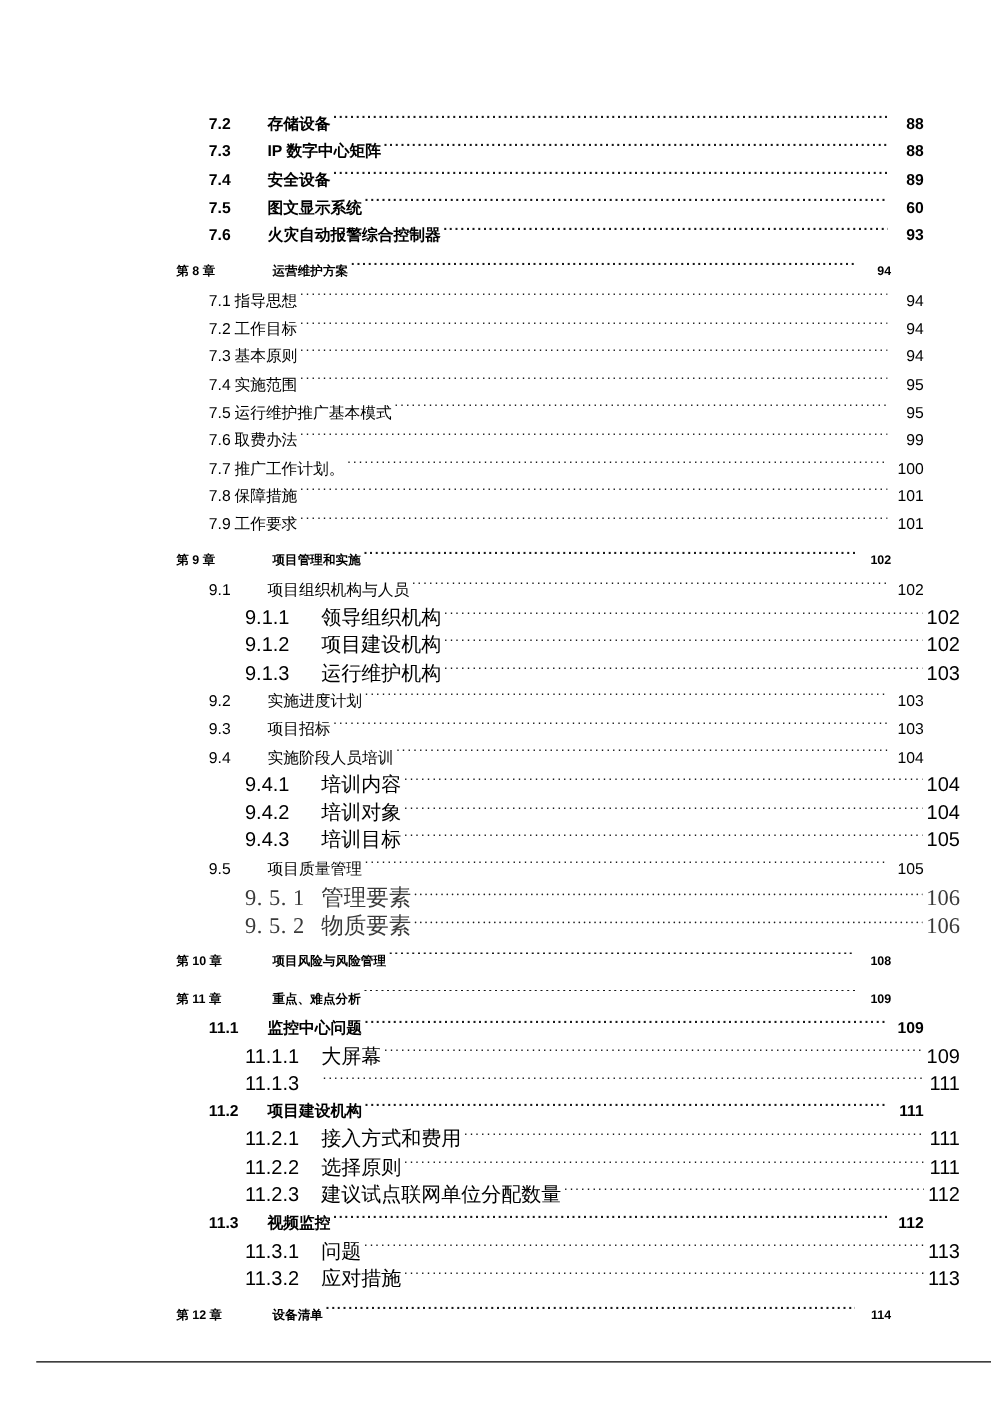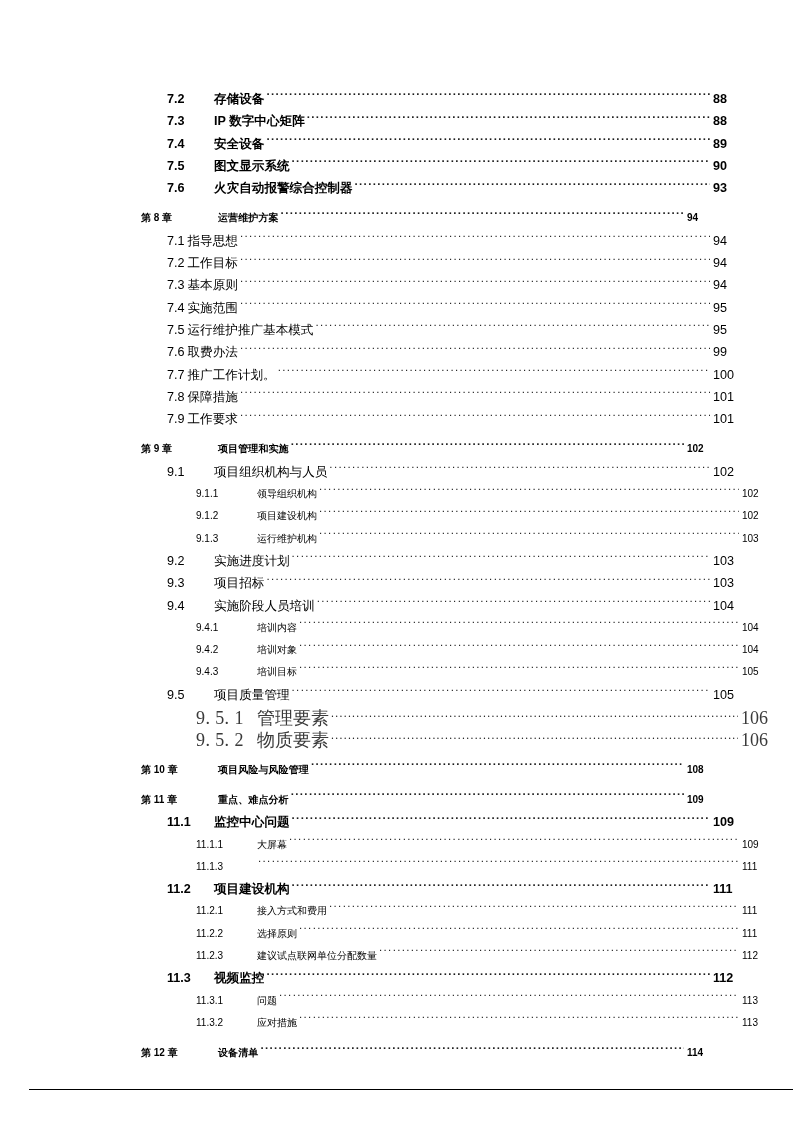--- a/index.html
+++ b/index.html
@@ -69,21 +69,21 @@
     left: 0;
     bottom: 0.02em;
     letter-spacing: 1.35px;
     font-size: 11.5px;
     color: #1a1a1a;
     white-space: nowrap;
   }
 
   .pg {
     flex: 0 0 auto;
-    text-align: left;
+    text-align: right;
     min-width: 26px;
     padding-left: 2px;
   }
 
   
 
   
   .lvl-ch {
     font-weight: bold;
     font-size: 10px;
@@ -106,21 +106,21 @@
   
   .lvl-2i {
     font-size: 12.6px;
     font-weight: normal;
     padding-left: 26px;
   }
   .lvl-2i .num { width: auto; padding-right: 3px; }
 
   
   .lvl-3 {
-    font-size: 10px;
+    font-size: 16px;
     font-weight: normal;
     padding-left: 55px;
   }
   .lvl-3 .num { width: 61px; }
 
   
   .serifish {
     font-family: "Liberation Serif", "DejaVu Serif", serif;
     font-size: 18px;
     color: #3a3a3a;
@@ -161,21 +161,21 @@
       <div class="toc-row lvl-2 bold">
         <span class="num">7.4</span>
         <span class="title">安全设备</span>
         <span class="leader"></span>
         <span class="pg">89</span>
       </div>
       <div class="toc-row lvl-2 bold">
         <span class="num">7.5</span>
         <span class="title">图文显示系统</span>
         <span class="leader"></span>
-        <span class="pg">90</span>
+        <span class="pg">60</span>
       </div>
       <div class="toc-row lvl-2 bold">
         <span class="num">7.6</span>
         <span class="title">火灾自动报警综合控制器</span>
         <span class="leader"></span>
         <span class="pg">93</span>
       </div>
       <div class="toc-row lvl-ch gap-before">
         <span class="num">第 8 章</span>
         <span class="title">运营维护方案</span>

